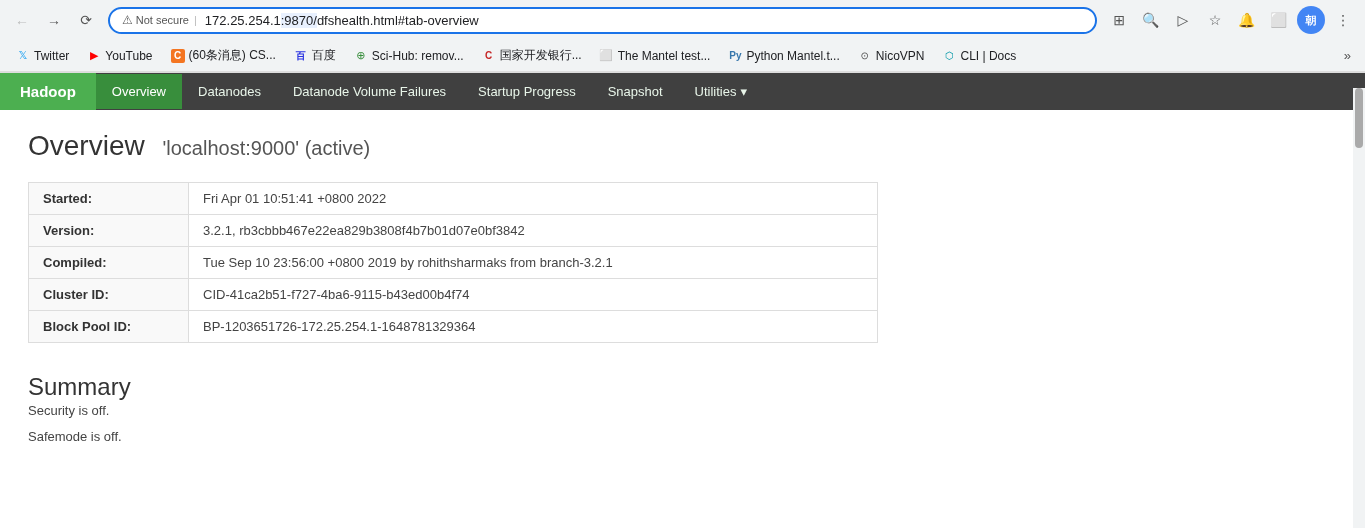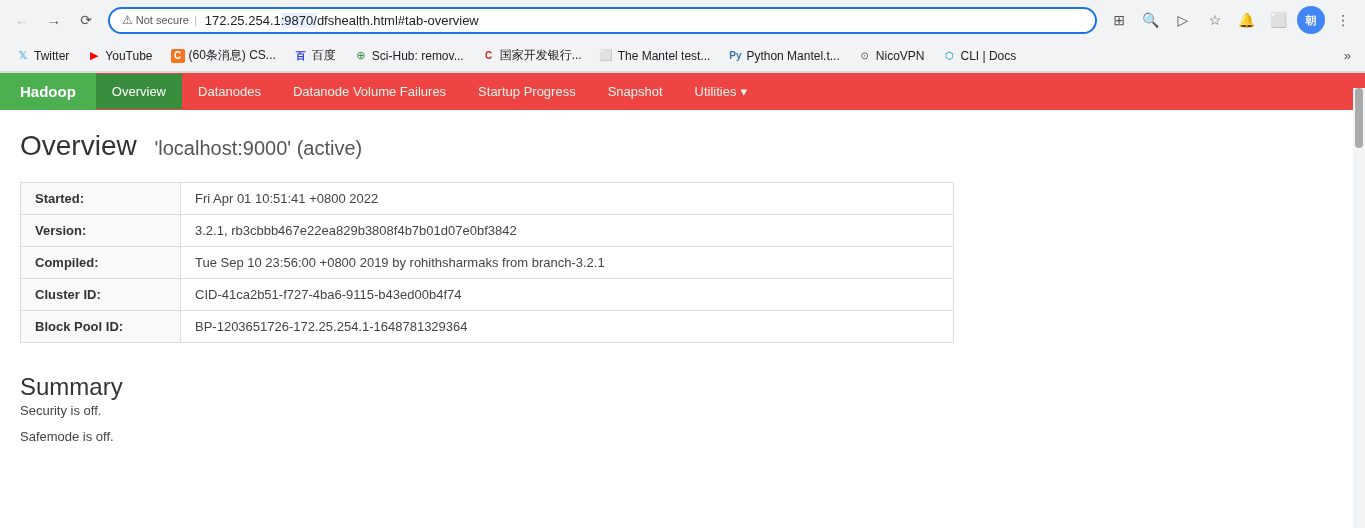--- a/index.html
+++ b/index.html
@@ -19,32 +19,32 @@
     .browser-icon-btn { width: 28px; height: 28px; border-radius: 50%; border: none; background: transparent; cursor: pointer; display: flex; align-items: center; justify-content: center; font-size: 14px; color: #555; }
     .profile-btn { width: 28px; height: 28px; border-radius: 50%; background: #4285f4; color: white; border: none; cursor: pointer; font-size: 11px; font-weight: bold; display: flex; align-items: center; justify-content: center; }
 
     
     .bookmarks-bar { display: flex; align-items: center; padding: 2px 8px; gap: 2px; background: #f1f3f4; border-bottom: 1px solid #ddd; height: 32px; overflow: hidden; }
     .bookmark-item { display: flex; align-items: center; gap: 4px; padding: 3px 8px; border-radius: 4px; cursor: pointer; font-size: 12px; color: #202124; white-space: nowrap; }
     .bookmark-favicon { width: 14px; height: 14px; display: flex; align-items: center; justify-content: center; font-size: 11px; }
     .bookmarks-more { margin-left: auto; padding: 3px 6px; cursor: pointer; color: #555; font-size: 13px; }
 
     
-    .hadoop-nav { background: #ef4444; display: flex; align-items: center; padding: 0; }
+    .hadoop-nav { background: #404040; display: flex; align-items: center; padding: 0; }
     .hadoop-brand { background: #4caf50; color: white; font-size: 15px; font-weight: bold; padding: 10px 20px; }
     .nav-tab { color: #e8f5e9; font-size: 13px; padding: 10px 16px; cursor: pointer; text-decoration: none; display: inline-block; }
     .nav-tab.active { background: #388e3c; color: white; }
     .nav-tab-dropdown { display: flex; align-items: center; gap: 4px; }
 
     
-    .main-content { padding: 20px 20px; background: #fff; }
+    .main-content { padding: 20px 28px; background: #fff; }
     .page-title { font-size: 28px; font-weight: normal; color: #333; margin-bottom: 20px; }
 
     
-    .info-table { width: 934px; border-collapse: collapse; margin-bottom: 30px; }
+    .info-table { width: 850px; border-collapse: collapse; margin-bottom: 30px; }
     .info-table td { padding: 8px 14px; border: 1px solid #ddd; font-size: 13px; vertical-align: top; }
     .info-table td:first-child { background: #f9f9f9; font-weight: bold; color: #333; width: 160px; }
     .info-table td:last-child { color: #444; margin-left: 24px; }
 
     
     .summary-title { font-size: 24px; font-weight: normal; color: #333; }
     .summary-text { font-size: 13px; color: #444; margin-bottom: 6px; line-height: 1.5; }
 
     
     .scrollbar-area { position: fixed; right: 0; top: 88px; width: 12px; height: 440px; background: #f1f3f4; }

